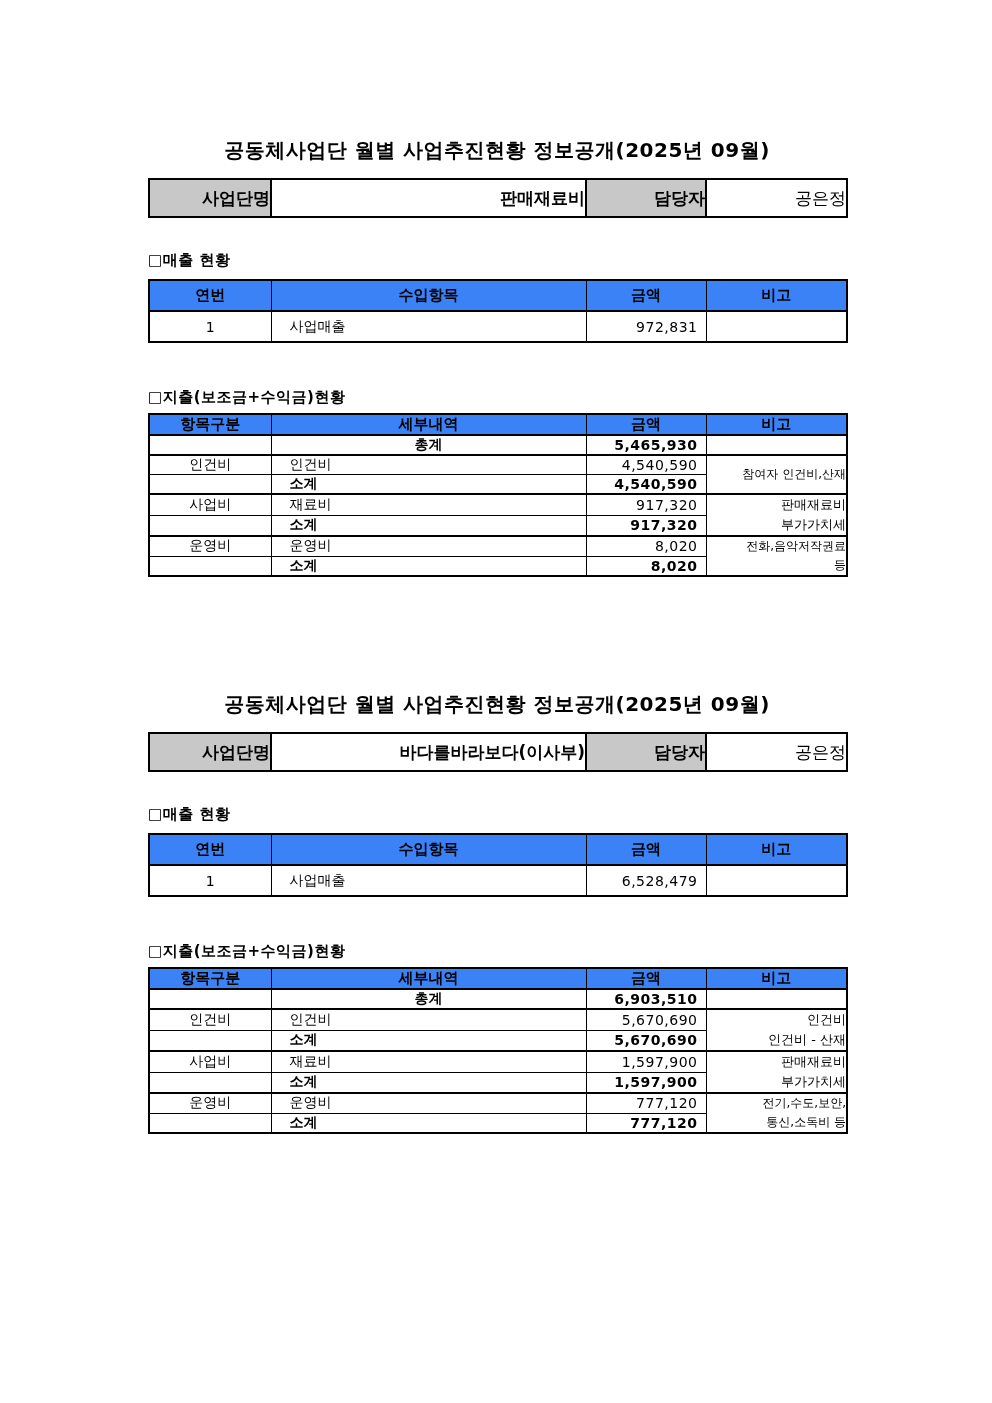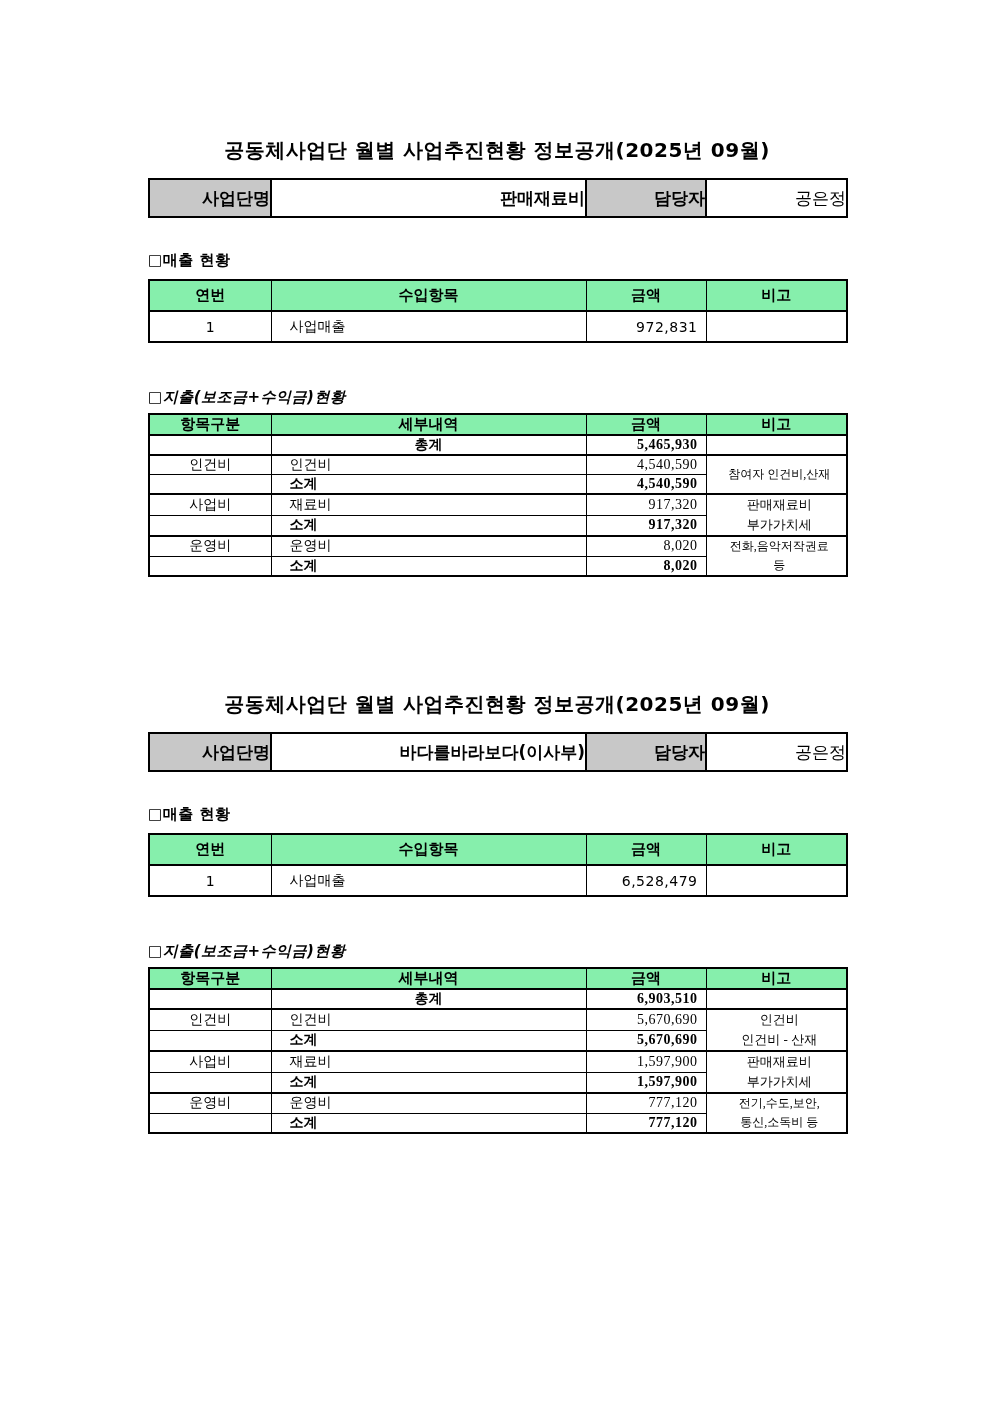--- a/index.html
+++ b/index.html
@@ -47,43 +47,43 @@
   .cell-gray { background: #c8c8c8; font-weight: bold; }
   .info-table .value-strong { font-weight: bold; }
 
   .section-heading {
     margin-top: 33px;
     font-size: 15px;
     font-weight: bold;
     line-height: 18px;
     letter-spacing: 0.5px;
   }
-  .section-heading.expense { margin-top: 45px; font-style: italic; }
+  .section-heading.expense { margin-top: 45px; }
 
   
   .sales-table { margin-top: 10px; }
   .sales-table tr { height: 31px; }
   .expense-table { margin-top: 7px; }
-  .expense-table tr { height: 18px; font-family: Liberation Serif, serif; }
+  .expense-table tr { height: 18px; }
 
   th.head {
-    background: #86efac;
+    background: #3b82f6;
     font-weight: bold;
     font-size: 15px;
     text-align: center;
     border-bottom-width: 2px;
   }
   .al { text-align: left; padding-left: 18px; }
   .ac { text-align: center; }
   .ar { text-align: right; padding-right: 8px; letter-spacing: 0.5px; }
   .bold { font-weight: bold; }
   .bb2 { border-bottom-width: 2px; }
 
   .note-cell {
-    text-align: center;
+    text-align: right;
     padding-left: 6px;
     white-space: normal;
     line-height: 20px;
     font-size: 13px;
   }
   .note-cell.note-sm { font-size: 12px; line-height: 19px; }
 </style>
 </head>
 <body>
 

